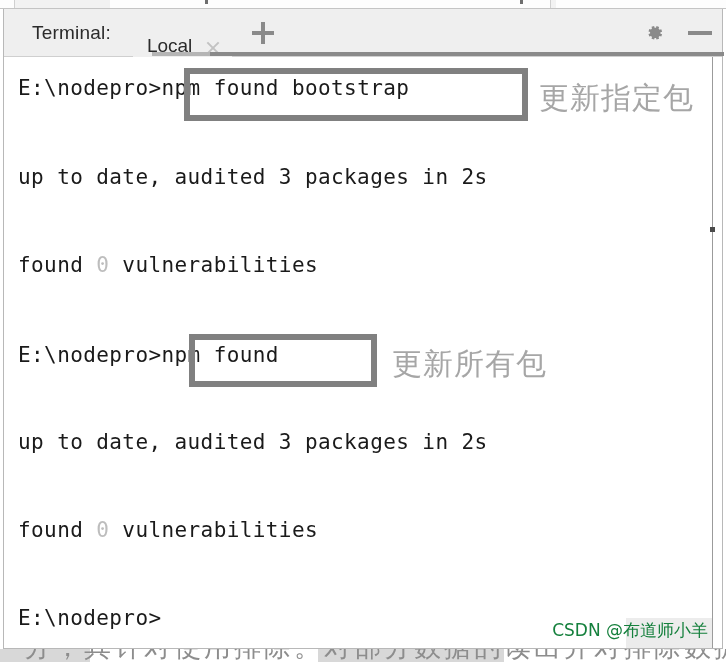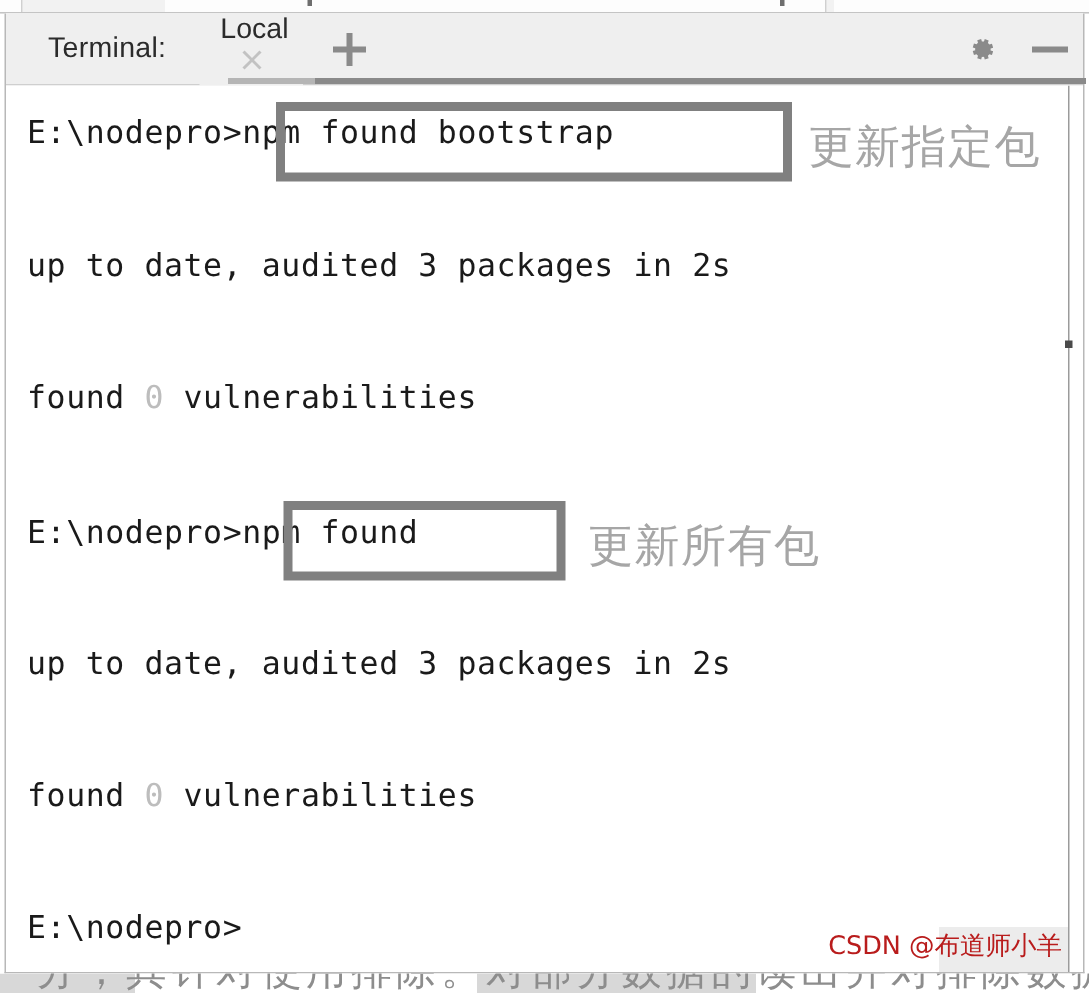--- a/index.html
+++ b/index.html
@@ -76,26 +76,25 @@
     font-size: 19px;
     color: #2b2b2b;
     padding-left: 16px;
     padding-right: 22px;
     letter-spacing: 0.2px;
     white-space: nowrap;
   }
   .tab {
     position: relative;
     display: flex;
-    align-items: flex-start;
+    align-items: flex-end;
     height: 48px;
     padding: 0 10px 0 14px;
     background: #efefef;
     cursor: default;
-    flex-direction: column;
   }
   .tab-label {
     font-size: 19px;
     color: #2b2b2b;
     white-space: nowrap;
   }
   .tab-close {
     margin-left: 12px;
     width: 18px;
     height: 18px;
@@ -203,21 +202,21 @@
     background: #4a4a4a;
   }
 
   
   .watermark {
     position: absolute;
     right: 14px;
     bottom: 6px;
     font-family: "DejaVu Sans", sans-serif;
     font-size: 17px;
-    color: #b91c1c;
+    color: #15803d;
     white-space: pre;
   }
   .watermark-chip {
     position: absolute;
     right: 10px;
     bottom: 0px;
     width: 86px;
     height: 30px;
     background: #ececec;
   }

